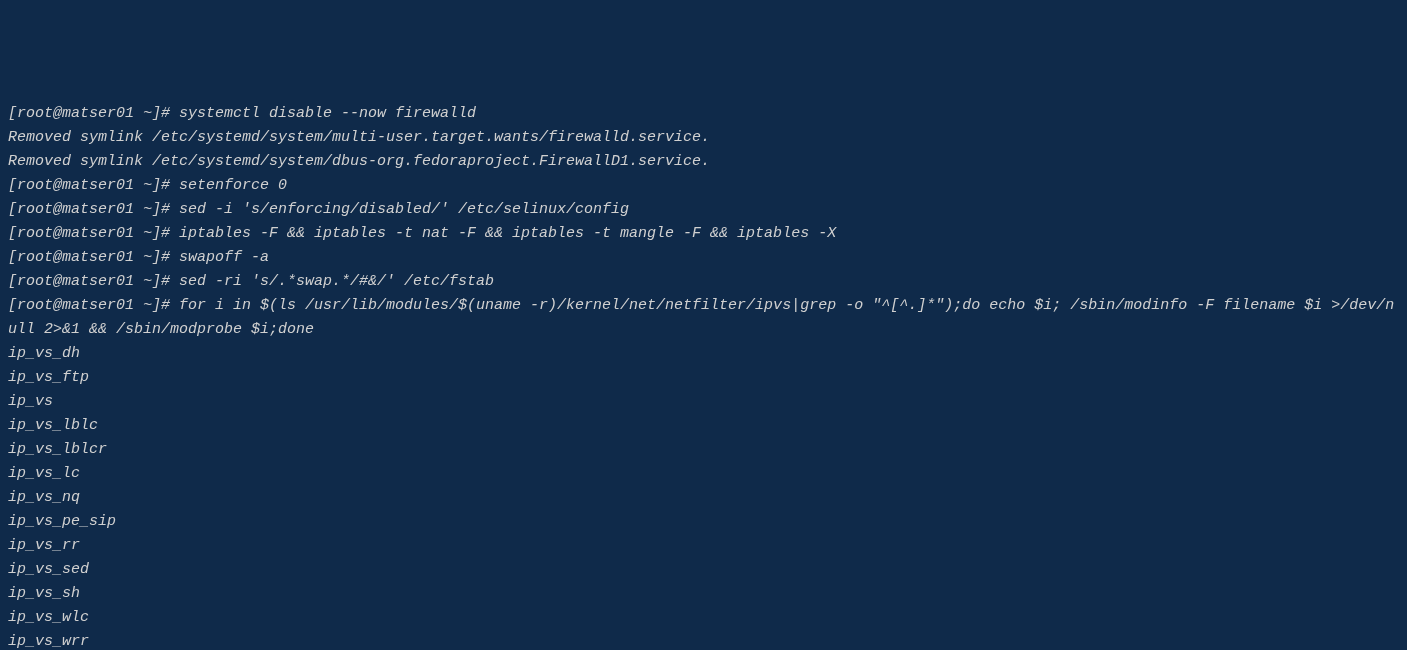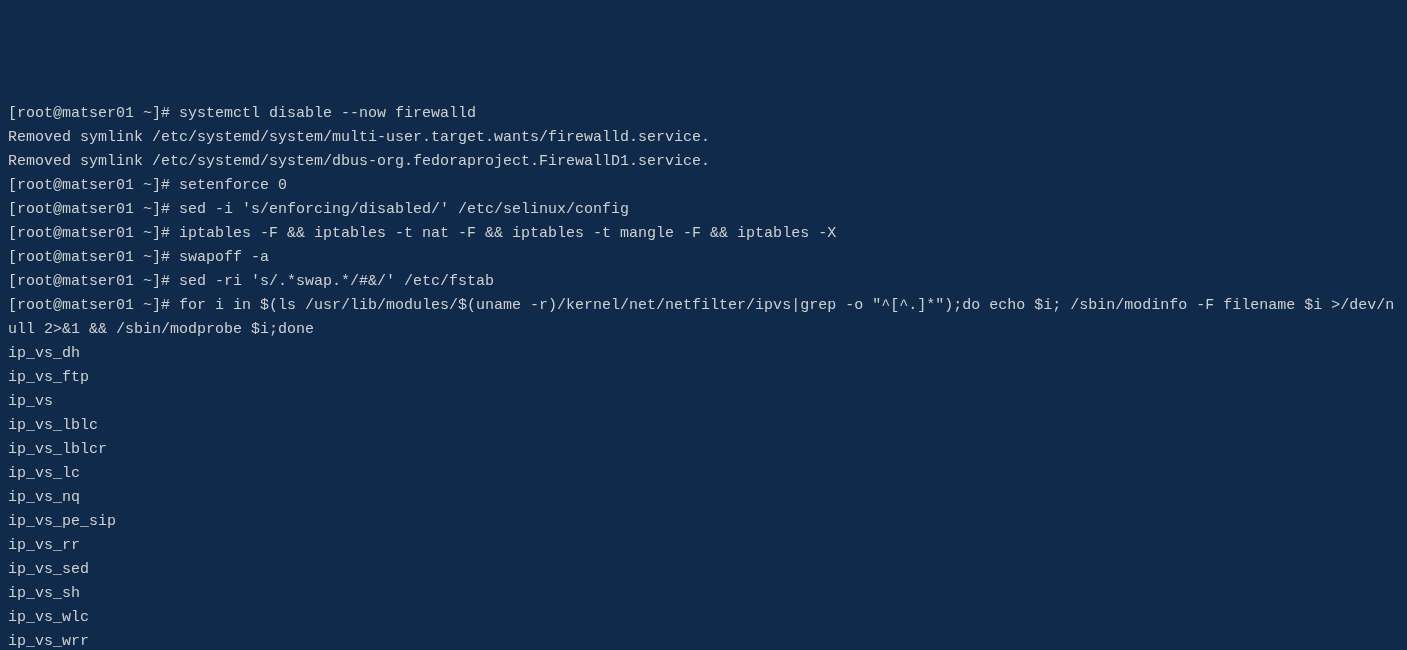--- a/index.html
+++ b/index.html
@@ -14,20 +14,21 @@
       font-size: 15px;
       line-height: 1.6;
       padding: 6px 8px;
       white-space: pre-wrap;
       word-break: break-all;
       width: 1407px;
       min-height: 650px;
     }
     .line {
       display: block;
+      font-style: italic;
     }
   </style>
 </head>
 <body>
 
 
 
 <div id="terminal"><span class="line">[root@matser01 ~]# systemctl disable --now firewalld</span><span class="line">Removed symlink /etc/systemd/system/multi-user.target.wants/firewalld.service.</span><span class="line">Removed symlink /etc/systemd/system/dbus-org.fedoraproject.FirewallD1.service.</span><span class="line">[root@matser01 ~]# setenforce 0</span><span class="line">[root@matser01 ~]# sed -i 's/enforcing/disabled/' /etc/selinux/config</span><span class="line">[root@matser01 ~]# iptables -F &amp;&amp; iptables -t nat -F &amp;&amp; iptables -t mangle -F &amp;&amp; iptables -X</span><span class="line">[root@matser01 ~]# swapoff -a</span><span class="line">[root@matser01 ~]# sed -ri 's/.*swap.*/#&amp;/' /etc/fstab</span><span class="line">[root@matser01 ~]# for i in $(ls /usr/lib/modules/$(uname -r)/kernel/net/netfilter/ipvs|grep -o "^[^.]*");do echo $i; /sbin/modinfo -F filename $i &gt;/dev/null 2&gt;&amp;1 &amp;&amp; /sbin/modprobe $i;done</span><span class="line">ip_vs_dh</span><span class="line">ip_vs_ftp</span><span class="line">ip_vs</span><span class="line">ip_vs_lblc</span><span class="line">ip_vs_lblcr</span><span class="line">ip_vs_lc</span><span class="line">ip_vs_nq</span><span class="line">ip_vs_pe_sip</span><span class="line">ip_vs_rr</span><span class="line">ip_vs_sed</span><span class="line">ip_vs_sh</span><span class="line">ip_vs_wlc</span><span class="line">ip_vs_wrr</span></div>
 
 

